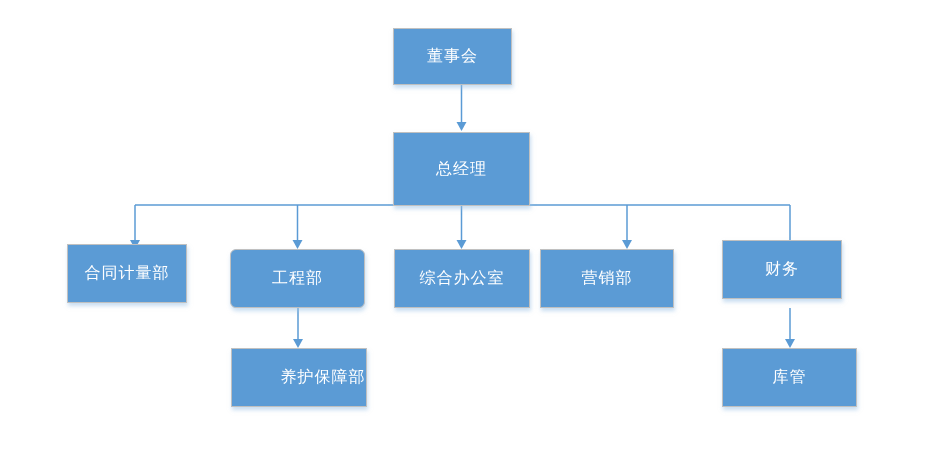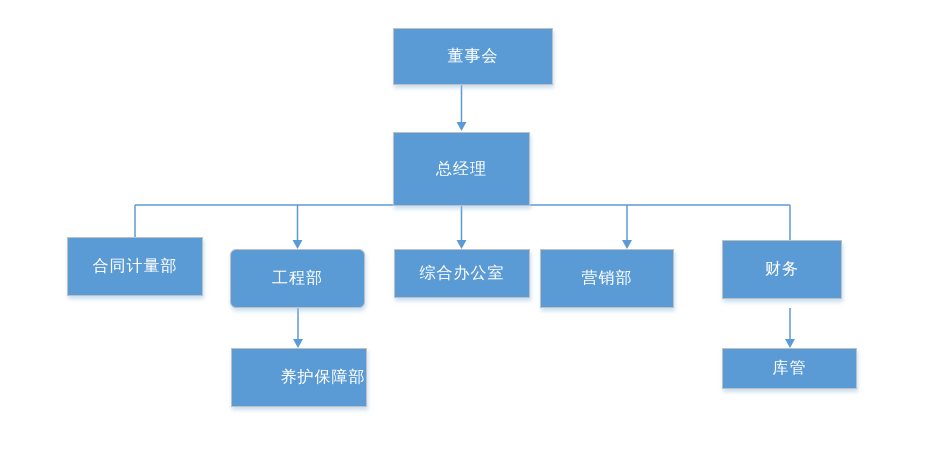--- a/index.html
+++ b/index.html
@@ -77,49 +77,49 @@
     <line class="edge" x1="790" y1="205" x2="790" y2="240"></line>
     <polygon class="arrowhead" points="785,240 795,240 790,249"></polygon>
 
     <line class="edge" x1="298" y1="308" x2="298" y2="339"></line>
     <polygon class="arrowhead" points="293,339 303,339 298,348"></polygon>
 
     <line class="edge" x1="790" y1="308" x2="790" y2="339"></line>
     <polygon class="arrowhead" points="785,339 795,339 790,348"></polygon>
   </svg>
 
-  <div class="node" style="left:393px; top:28px; width:160px; height:57px;font-family:Liberation Mono, monospace;">
+  <div class="node" style="left:393px; top:28px; width:119px; height:57px;font-family:Liberation Mono, monospace;">
     <span>董事会</span>
   </div>
 
   <div class="node" style="left:393px; top:132px; width:137px; height:74px;">
     <span>总经理</span>
   </div>
 
-  <div class="node" style="left:67px; top:237px; width:136px; height:59px;">
+  <div class="node" style="left:67px; top:244px; width:120px; height:59px;">
     <span>合同计量部</span>
   </div>
 
   <div class="node" style="left:230px; top:249px; width:135px; height:59px;border-radius:6px;">
     <span>工程部</span>
   </div>
 
-  <div class="node" style="left:394px; top:249px; width:136px; height:49px;">
+  <div class="node" style="left:394px; top:249px; width:136px; height:59px;">
     <span>综合办公室</span>
   </div>
 
   <div class="node" style="left:540px; top:249px; width:134px; height:59px;">
     <span>营销部</span>
   </div>
 
   <div class="node" style="left:722px; top:240px; width:120px; height:59px;">
     <span>财务</span>
   </div>
 
   <div class="node" style="left:231px; top:348px; width:136px; height:59px;padding-left:48px;">
     <span>养护保障部</span>
   </div>
 
-  <div class="node" style="left:722px; top:348px; width:135px; height:41px;">
+  <div class="node" style="left:722px; top:348px; width:135px; height:59px;">
     <span>库管</span>
   </div>
 
 </div>
 
 </body></html>

